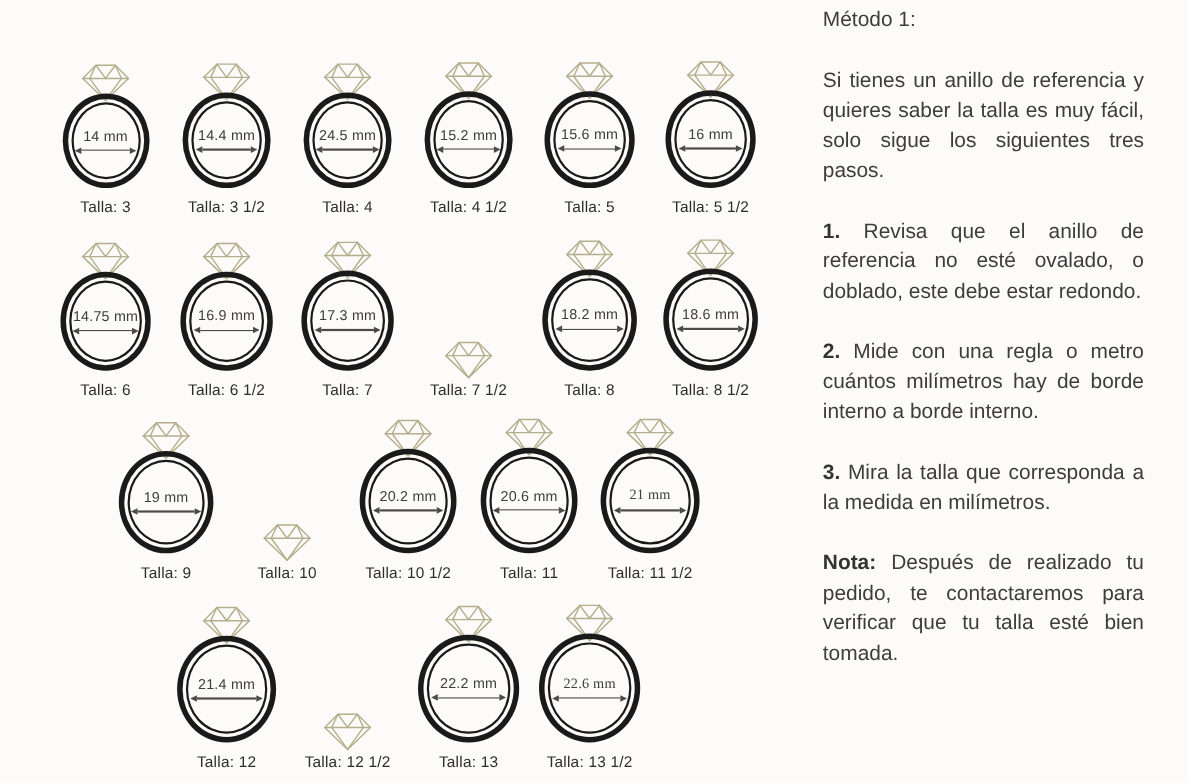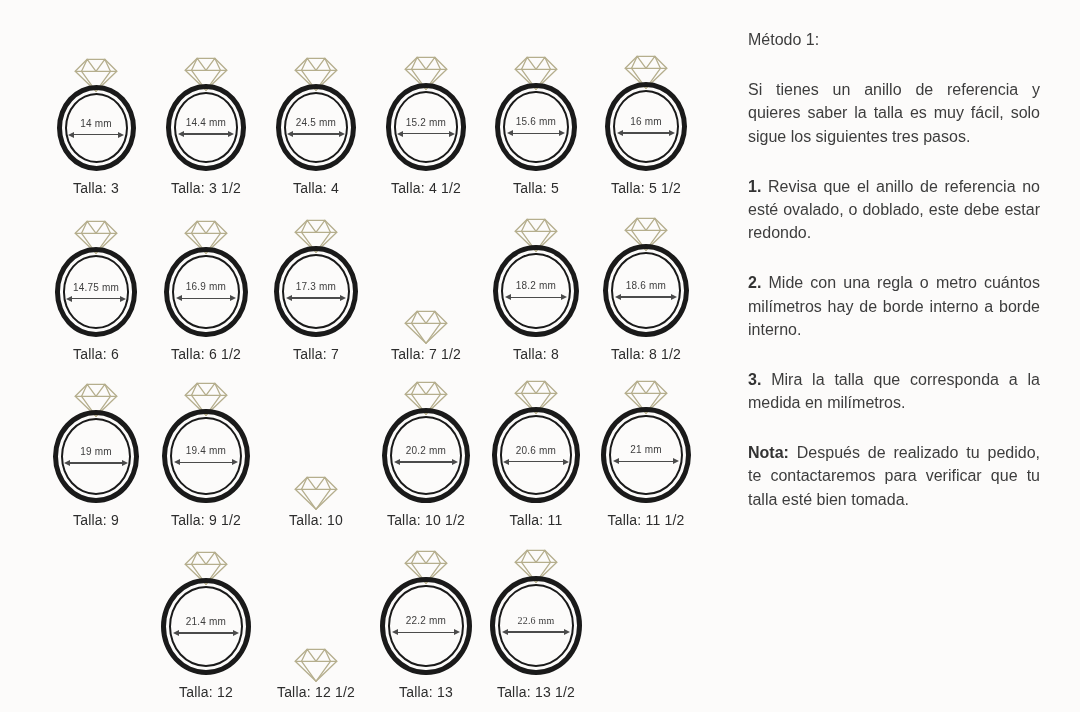--- a/index.html
+++ b/index.html
@@ -30,35 +30,35 @@
     position:relative;
   }
   .inner{
     width:100%;height:100%;
     border:2.5px solid var(--ring);
     border-radius:50%;
     display:flex;align-items:center;justify-content:center;
   }
   .measure{width:95%;display:flex;flex-direction:column;align-items:center;}
   .mm{
-    font-size:10px;color:var(--txt);letter-spacing:.2px;
+    font-size:13px;color:var(--txt);letter-spacing:.2px;
     white-space:nowrap;margin-bottom:2px;
   }
   .dim-arrow{width:100%;display:flex;align-items:center;height:8px;}
   .ah{width:0;height:0;border-top:3.5px solid transparent;border-bottom:3.5px solid transparent;}
   .ah-left{border-right:6px solid var(--arrow);}
   .ah-right{border-left:6px solid var(--arrow);}
   .shaft{flex:1;height:1.5px;background:var(--arrow);}
   .talla{
     margin-top:9px;font-size:14px;color:var(--talla);
     letter-spacing:.2px;white-space:nowrap;
   }
   .instructions-panel{
-    width:292px;margin-left:6px;padding-top:28px;
-    font-size:16px;line-height:1.45;color:var(--txt);
+    width:292px;margin-left:6px;padding-top:5px;
+    font-size:19px;line-height:1.45;color:var(--txt);
   }
   .instructions-panel p{text-align:justify;margin-bottom:27px;}
   .instr-title{margin-bottom:28px;text-align:left !important;}
   .instructions-panel b{font-weight:bold;color:#333;}
 </style>
 </head>
 <body>
 
 <div class="rings-panel">
     <div class="ring-row">
@@ -327,41 +327,20 @@
     </div>
     <div class="talla">Talla: 9</div>
   </div>
       <div class="cell">
     <svg class="diamond" width="48" height="37" viewBox="0 0 60 46" fill="none" stroke="currentColor" stroke-width="1.6" stroke-linejoin="round" stroke-linecap="round">
       <path d="M19,4 L41,4 L56,19 L30,44 L4,19 Z"></path>
       <path d="M4,19 L56,19"></path>
       <path d="M19,4 L12,19 M19,4 L30,19 M41,4 L30,19 M41,4 L48,19"></path>
       <path d="M12,19 L30,44 M48,19 L30,44"></path>
     </svg>
-    <div class="ring" style="width: 87.1px; height: 94.1px;">
-      <div class="inner">
-        <div class="measure">
-          <span class="mm">19.4 mm</span>
-          <div class="dim-arrow">
-            <span class="ah ah-left"></span>
-            <span class="shaft"></span>
-            <span class="ah ah-right"></span>
-          </div>
-        </div>
-      </div>
-    </div>
-    <div class="talla">Talla: 9 1/2</div>
-  </div>
-      <div class="cell">
-    <svg class="diamond" width="48" height="37" viewBox="0 0 60 46" fill="none" stroke="currentColor" stroke-width="1.6" stroke-linejoin="round" stroke-linecap="round">
-      <path d="M19,4 L41,4 L56,19 L30,44 L4,19 Z"></path>
-      <path d="M4,19 L56,19"></path>
-      <path d="M19,4 L12,19 M19,4 L30,19 M41,4 L30,19 M41,4 L48,19"></path>
-      <path d="M12,19 L30,44 M48,19 L30,44"></path>
-    </svg>
     <div class="talla">Talla: 10</div>
   </div>
       <div class="cell">
     <svg class="diamond" width="48" height="37" viewBox="0 0 60 46" fill="none" stroke="currentColor" stroke-width="1.6" stroke-linejoin="round" stroke-linecap="round">
       <path d="M19,4 L41,4 L56,19 L30,44 L4,19 Z"></path>
       <path d="M4,19 L56,19"></path>
       <path d="M19,4 L12,19 M19,4 L30,19 M41,4 L30,19 M41,4 L48,19"></path>
       <path d="M12,19 L30,44 M48,19 L30,44"></path>
     </svg>
     <div class="ring" style="width: 88.3px; height: 95.3px;">
@@ -399,21 +378,21 @@
     </div>
     <div class="talla">Talla: 11</div>
   </div>
       <div class="cell">
     <svg class="diamond" width="48" height="37" viewBox="0 0 60 46" fill="none" stroke="currentColor" stroke-width="1.6" stroke-linejoin="round" stroke-linecap="round">
       <path d="M19,4 L41,4 L56,19 L30,44 L4,19 Z"></path>
       <path d="M4,19 L56,19"></path>
       <path d="M19,4 L12,19 M19,4 L30,19 M41,4 L30,19 M41,4 L48,19"></path>
       <path d="M12,19 L30,44 M48,19 L30,44"></path>
     </svg>
-    <div class="ring" style="width: 89.5px; height: 96.5px;">
+    <div class="ring" style="width: 89.5px; height: 96.5px; font-family: Liberation Serif, serif;">
       <div class="inner">
         <div class="measure">
           <span class="mm">21 mm</span>
           <div class="dim-arrow">
             <span class="ah ah-left"></span>
             <span class="shaft"></span>
             <span class="ah ah-right"></span>
           </div>
         </div>
       </div>

